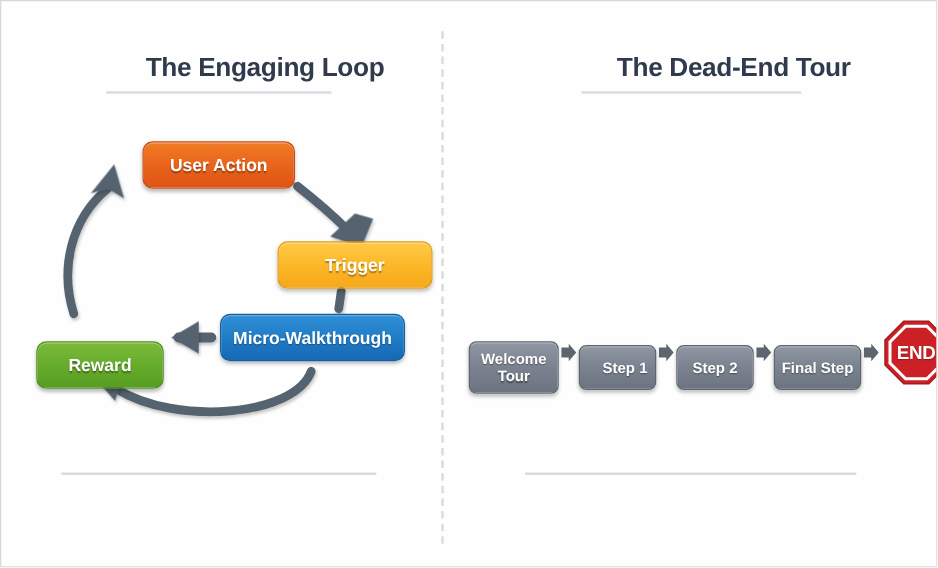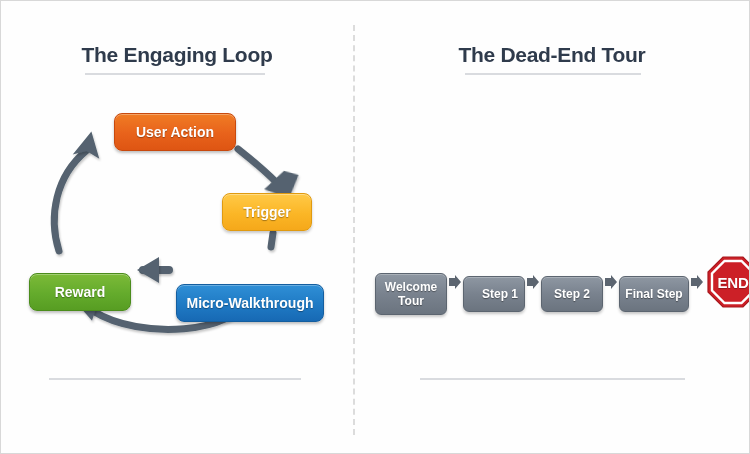--- a/index.html
+++ b/index.html
@@ -40,20 +40,21 @@
 
   
   .title {
     position: absolute;
     width: 100%;
     text-align: center;
     font-size: 21px;
     font-weight: bold;
     color: #2f3b4c;
     letter-spacing: -0.3px;
+    padding-left: 35px;
   }
   .title-left  { top: 42px; }
   .title-right { top: 42px; }
   .title-rule {
     position: absolute;
     height: 2px;
     background: #d9dbdf;
   }
   .rule-left  { left: 84px;  width: 180px; top: 72px; }
   .rule-right { left: 110px; width: 176px; top: 72px; }
@@ -92,31 +93,30 @@
     box-sizing: border-box;
     z-index: 3;
   }
   .node-user {
     left: 113px; top: 112px; width: 122px; height: 38px;
     background: linear-gradient(180deg, #f07c24 0%, #e8621b 55%, #de5513 100%);
     border: 1px solid #c8490d;
     box-shadow: 0 2px 3px rgba(0,0,0,0.25), inset 0 1px 0 rgba(255,255,255,0.30);
   }
   .node-trigger {
-    left: 221px; top: 192px; width: 90px; height: 38px;
+    left: 221px; top: 192px; width: 124px; height: 38px;
     background: linear-gradient(180deg, #ffc947 0%, #fbb626 55%, #f5a81a 100%);
     border: 1px solid #e09a10;
     box-shadow: 0 2px 3px rgba(0,0,0,0.22), inset 0 1px 0 rgba(255,255,255,0.35);
   }
   .node-micro {
     left: 175px; top: 250px; width: 148px; height: 38px;
     background: linear-gradient(180deg, #2f8fd6 0%, #1f7ac4 55%, #1769b4 100%);
     border: 1px solid #145e9f;
     box-shadow: 0 2px 3px rgba(0,0,0,0.25), inset 0 1px 0 rgba(255,255,255,0.28);
-    margin-top: 33px;
   }
   .node-reward {
     left: 28px; top: 250px; width: 102px; height: 38px;
     background: linear-gradient(180deg, #7cba38 0%, #64ab2c 55%, #579d22 100%);
     border: 1px solid #4b8c1c;
     box-shadow: 0 2px 3px rgba(0,0,0,0.25), inset 0 1px 0 rgba(255,255,255,0.30);
     margin-top: 22px;
   }
 
   

